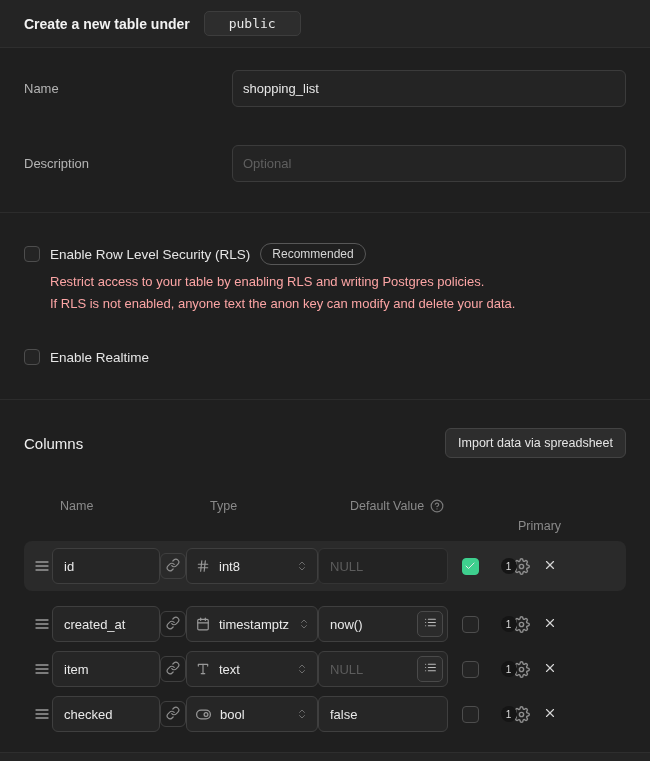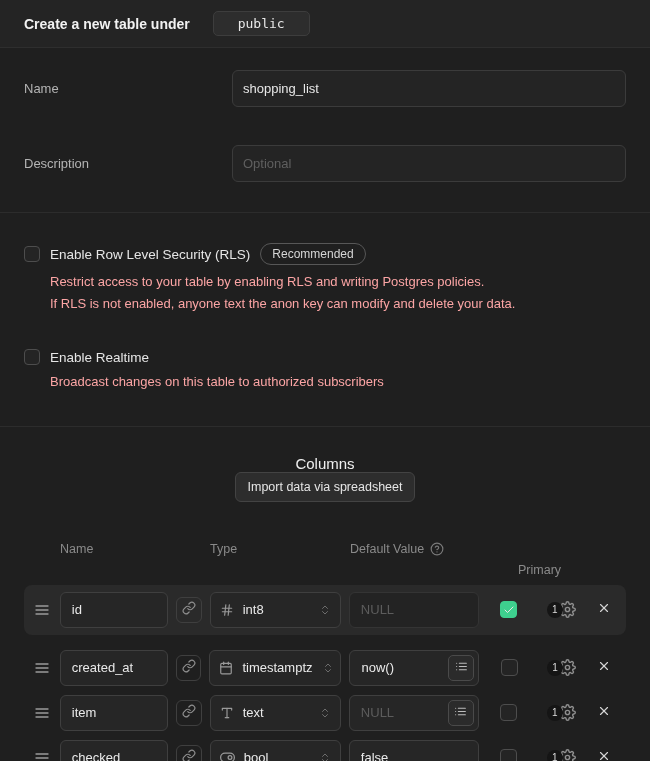--- a/index.html
+++ b/index.html
@@ -1,21 +1,21 @@
 <!DOCTYPE html>
 <html><head>
 <meta charset="utf-8">
 <style>
   * { box-sizing: border-box; margin: 0; padding: 0; }
   html,body { background:#181818; }
   body { font-family:"Liberation Sans", sans-serif; color:#e6e6e6; width:650px; }
   .panel { width:650px; background:#1f1f1f; display:flex; flex-direction:column; min-height:761px; }
 
   
-  .hdr { background:#242424; border-bottom:1px solid #2e2e2e; padding:11px 24px; display:flex; align-items:center; gap:23px; }
+  .hdr { background:#242424; border-bottom:1px solid #2e2e2e; padding:11px 24px; display:flex; align-items:center; gap:14px; }
   .hdr-title { font-size:14px; font-weight:700; color:#f2f2f2; }
   .code-badge { font-family:"DejaVu Sans Mono", monospace; font-size:13px; background:#2d2d2d; border:1px solid #3d3d3d; border-radius:5px; padding:4px 24px; color:#e8e8e8; }
 
   
   .sec { padding:22px 24px 30px; }
   .form-row { display:flex; align-items:center; margin-bottom:38px; }
   .form-row:last-child { margin-bottom:0; }
   .form-label { width:208px; font-size:13px; color:#b4b4b4; }
   input.text-input { flex:1; height:37px; background:#242424; border:1px solid #3b3b3b; border-radius:6px; color:#e8e8e8; font-size:13px; padding:0 10px; font-family:"Liberation Sans", sans-serif; outline:none; }
   input.text-input::placeholder { color:#5f5f5f; }
@@ -29,34 +29,34 @@
   .checkbox { width:16px; height:16px; border-radius:4px; border:1px solid #4d4d4d; background:#242424; flex:0 0 auto; display:flex; align-items:center; justify-content:center; cursor:pointer; }
   .checkbox svg { display:none; }
   .checkbox.checked { background:#3ecf8e; border-color:#3ecf8e; }
   .checkbox.checked svg { display:block; }
   .check-label { font-size:13.5px; color:#e6e6e6; }
   .pill { border:1px solid #575757; border-radius:999px; padding:3px 11px; font-size:12px; color:#d6d6d6; }
   .check-desc { margin:7px 0 0 26px; font-size:13px; color:#fca5a5; line-height:1.5; }
 
   
   .sec-cols { padding:28px 24px 14px; }
-  .cols-head { display:flex; align-items:center; justify-content:space-between; margin-bottom:20px;flex-direction:column; }
+  .cols-head { display:flex; align-items:center; justify-content:space-between; margin-bottom:20px; }
   .cols-title { font-size:15px; font-weight:500; color:#efefef; }
   .btn { font-family:"Liberation Sans", sans-serif; font-size:12.5px; color:#e5e5e5; background:#2d2d2d; border:1px solid #434343; border-radius:6px; padding:7px 12px; cursor:pointer; }
 
   .table-head { display:flex; align-items:center; gap:8px; padding:0 10px; margin-bottom:8px; font-size:12.5px; color:#8a8a8a; }
   .th-spacer { width:18px; }
   .th-name { width:108px; }
   .th-type { width:132px; }
   .th-default { width:130px; display:flex; align-items:center; gap:6px; }
   .th-primary { width:44px; text-align:left; margin-left:30px;margin-top:41px; }
   .th-link { width:26px; }
   .help-icon { color:#7a7a7a; display:inline-flex; }
 
-  .col-row { display:flex; align-items:center; gap:8px; padding:3px 10px; border-radius:8px; margin-bottom:3px; }
+  .col-row { display:flex; align-items:center; gap:0; padding:3px 10px; border-radius:8px; margin-bottom:3px; }
   .col-row.highlight { background:#2a2a2a; padding:7px 10px; margin-bottom:12px; }
   .drag { width:18px; color:#9a9a9a; display:flex; align-items:center; cursor:grab; }
   input.cell-input { width:108px; height:36px; background:#262626; border:1px solid #3f3f3f; border-radius:6px; color:#eaeaea; font-size:13px; padding:0 11px; outline:none; font-family:"Liberation Sans", sans-serif; }
   input.cell-input::placeholder { color:#5c5c5c; }
   .icon-btn { width:26px; height:26px; border:1px solid #3f3f3f; border-radius:6px; background:transparent; color:#8f8f8f; display:flex; align-items:center; justify-content:center; cursor:pointer; }
   .type-select { width:132px; height:36px; background:#262626; border:1px solid #3f3f3f; border-radius:6px; display:flex; align-items:center; gap:9px; padding:0 9px; cursor:pointer; }
   .type-select .t-icon { color:#9a9a9a; display:flex; }
   .type-select .t-label { flex:1; font-size:13px; color:#eaeaea; }
   .type-select .t-carets { color:#6c6c6c; display:flex; }
   .default-wrap { width:130px; position:relative; display:flex; align-items:center; }
@@ -114,21 +114,20 @@
       <div class="check-desc" style="margin-top:2px;">If RLS is not enabled, anyone text the anon key can modify and delete your data.</div>
     </div>
 
     <div class="check-block">
       <div class="check-head">
         <span class="checkbox" id="realtime-checkbox">
           
         </span>
         <span class="check-label">Enable Realtime</span>
       </div>
-      <div class="check-desc">Broadcast changes on this table to authorized subscribers</div>
     </div>
   </div>
 
   <hr class="divider">
 
   <div class="sec-cols">
     <div class="cols-head">
       <span class="cols-title">Columns</span>
       <button class="btn">Import data via spreadsheet</button>
     </div>

